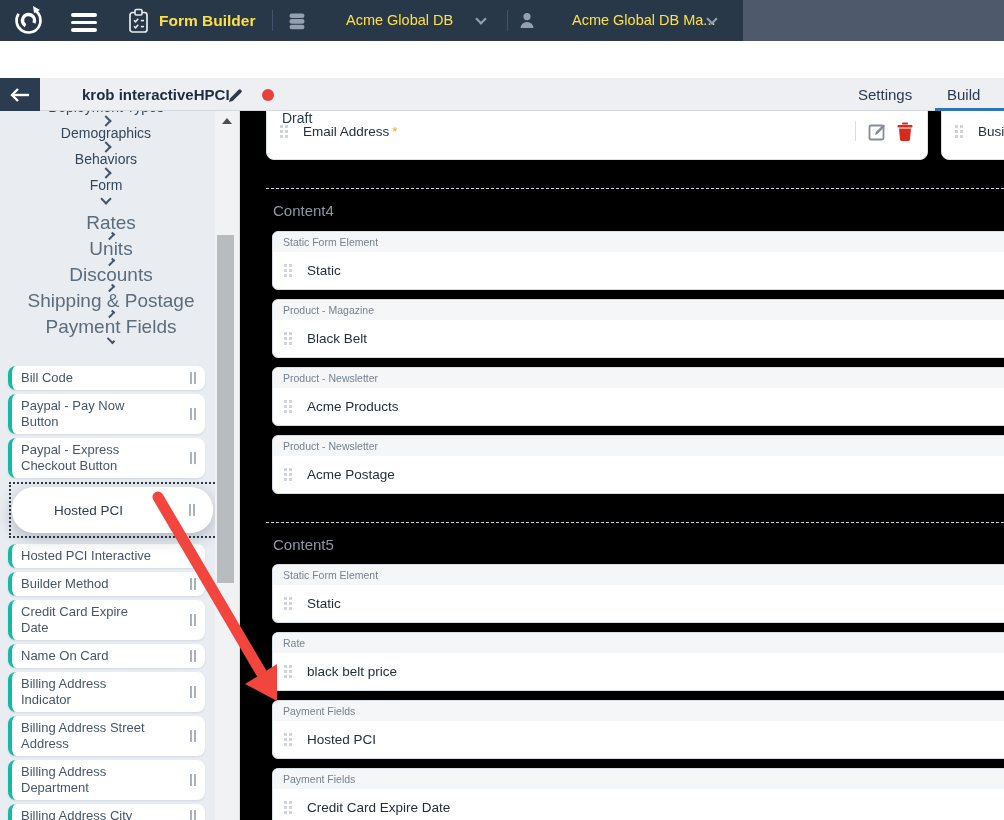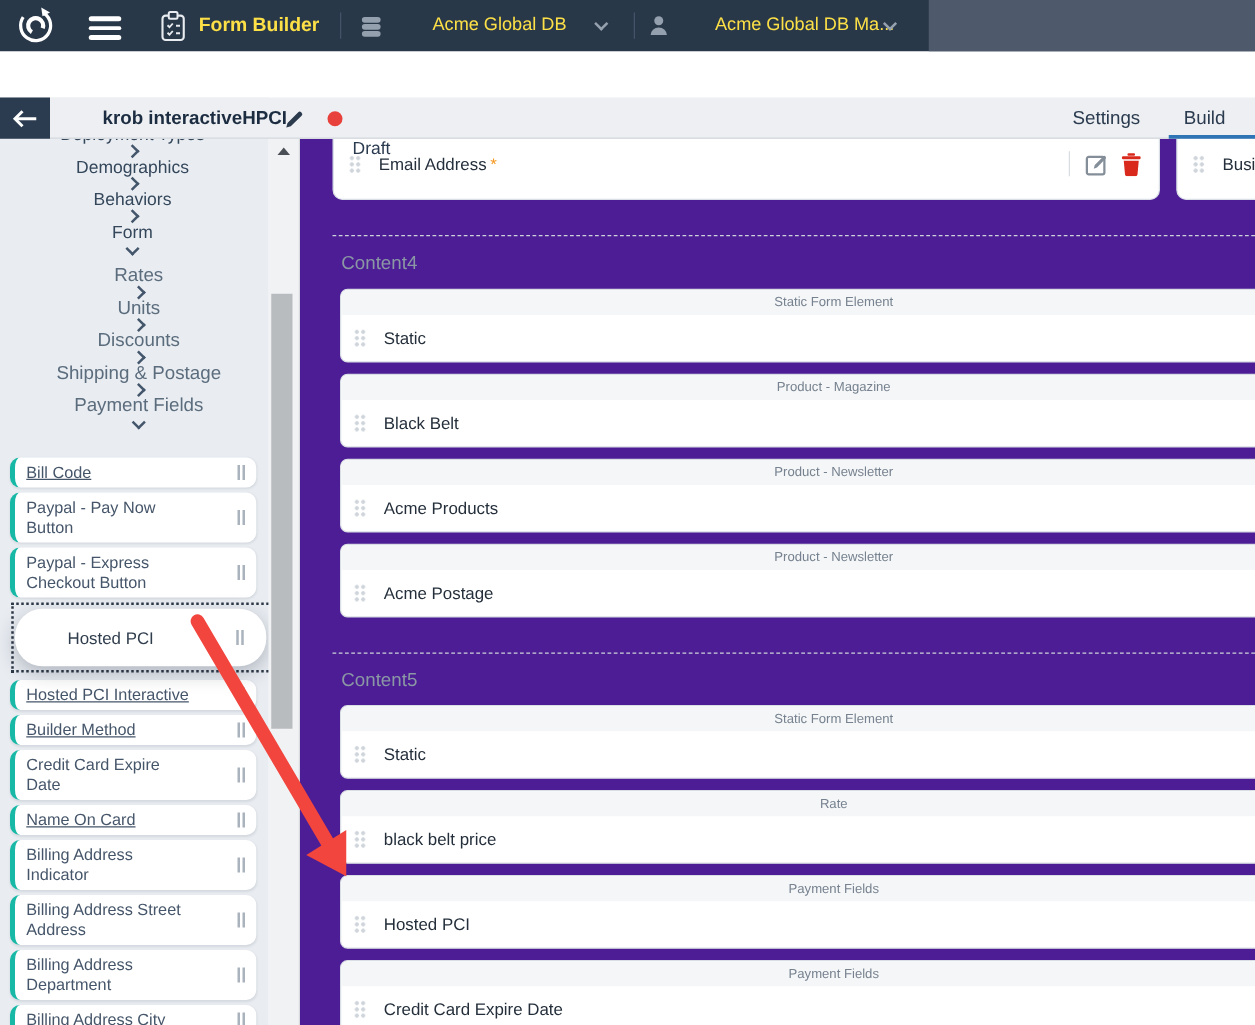--- a/index.html
+++ b/index.html
@@ -23,49 +23,49 @@
   .h2-title { position:absolute; left:63px; top:0; line-height:33px; font-size:15px; font-weight:700; color:#1c2c41;margin-left:19px; }
   .status-dot { position:absolute; left:262px; top:11px; width:12px; height:12px; border-radius:50%; background:#e8413c; }
   .h2-txt { position:absolute; top:0; line-height:33px; font-size:14px; color:#2b3b4f; }
   .nav-item { font-size:15px; cursor:pointer; }
   .build-underline { position:absolute; left:935px; bottom:-1px; width:69px; height:3px; background:#2f74b5; }
 
   
   .sidebar { position:absolute; left:0; top:78px; bottom:0; width:215px; background:#e9edf2; z-index:10; overflow:hidden; }
   .side-list { padding-top:21px; }
   .cat { height:26px; display:flex; align-items:center; padding:0 15px 0 12px; font-size:14px; color:#33465a; cursor:pointer;flex-direction:column; }
-  .cat.sub { padding-left:22px; font-size:15px; color:#5b6c7d; }
+  .cat.sub { padding-left:22px; font-size:19px; color:#5b6c7d; }
   .cat .flex { flex:1; }
   .schev { width:8px; height:8px; border-right:2px solid #44566b; border-bottom:2px solid #44566b; }
   .schev.right { transform:rotate(-45deg); }
   .schev.down  { transform:rotate(45deg); }
   .gap9 { height:9px; }
   .chips { margin-top:24px; padding-left:8px; }
   .chip { position:relative; width:197px; background:#fff; border-radius:8px; border-left:4px solid #17b8a6;
     padding:4px 30px 4px 9px; margin-bottom:4px; font-size:13px; line-height:16px; color:#46566a;
     box-shadow:0 1px 2px rgba(30,40,60,.10); cursor:grab; }
   .chip .lbl { display:block; }
-  .chip.one .lbl { white-space:nowrap;text-decoration:underline; }
+  .chip.one .lbl { white-space:nowrap; }
   .chip.two .lbl { max-width:128px; }
   .handle { position:absolute; right:9px; top:50%; margin-top:-6px; width:6px; height:12px;
     border-left:2px solid #aab3bd; border-right:2px solid #aab3bd; }
   .drop-zone { position:relative; height:56px; margin:4px 0 6px; }
   .dotted { position:absolute; left:1px; right:-8px; top:0; bottom:0; border:2px dotted #2e3947; }
   .drag-card { position:absolute; left:4px; top:5px; width:201px; height:46px; background:#fff; border-radius:22px;
     box-shadow:0 5px 16px rgba(20,30,50,.28); display:flex; align-items:center; padding-left:42px;
     font-size:13.5px; color:#2f3d4d; z-index:3; cursor:grabbing; }
   .drag-card .handle { right:18px; }
 
   
   .scrollcol { position:absolute; left:215px; top:111px; bottom:0; width:25px; background:#f1f2f4; border-right:1px solid #d7dadd; z-index:12; }
   .scroll-up { position:absolute; left:7px; top:7px; width:0; height:0; border-left:5px solid transparent; border-right:5px solid transparent; border-bottom:6px solid #4a4f55; cursor:pointer; }
   .scroll-thumb { position:absolute; left:2px; top:124px; width:17px; height:348px; background:#b9bcbf; cursor:pointer; }
 
   
-  .canvas { position:absolute; left:240px; top:111px; right:0; bottom:0; background:#4c1d95; overflow:hidden; z-index:5;text-align:center; }
+  .canvas { position:absolute; left:240px; top:111px; right:0; bottom:0; background:#000000; overflow:hidden; z-index:5; }
   .el-card-top { position:absolute; top:-9px; height:58px; background:#fff; border:1px solid #d9dfe5; border-radius:8px; display:flex; align-items:center; }
   .dots { width:10px; height:15px; flex:0 0 10px;
     background-image:radial-gradient(circle,#cfd5db 1.5px,transparent 1.7px); background-size:5px 5px; }
   .el-name { font-size:13.5px; color:#242f3b; }
   .req { color:#f59a23; margin-left:3px; font-size:13.5px; }
   .icon-btn { cursor:pointer; }
   .vline { width:1px; height:20px; background:#d9dde2; }
   .dashed-sep { position:absolute; left:26px; right:0; border-top:1px dashed #ced3d9; }
   .section-title { position:absolute; left:33px; font-size:15px; color:#8b97a4; }
   .cards { position:absolute; left:32px; width:780px; }

